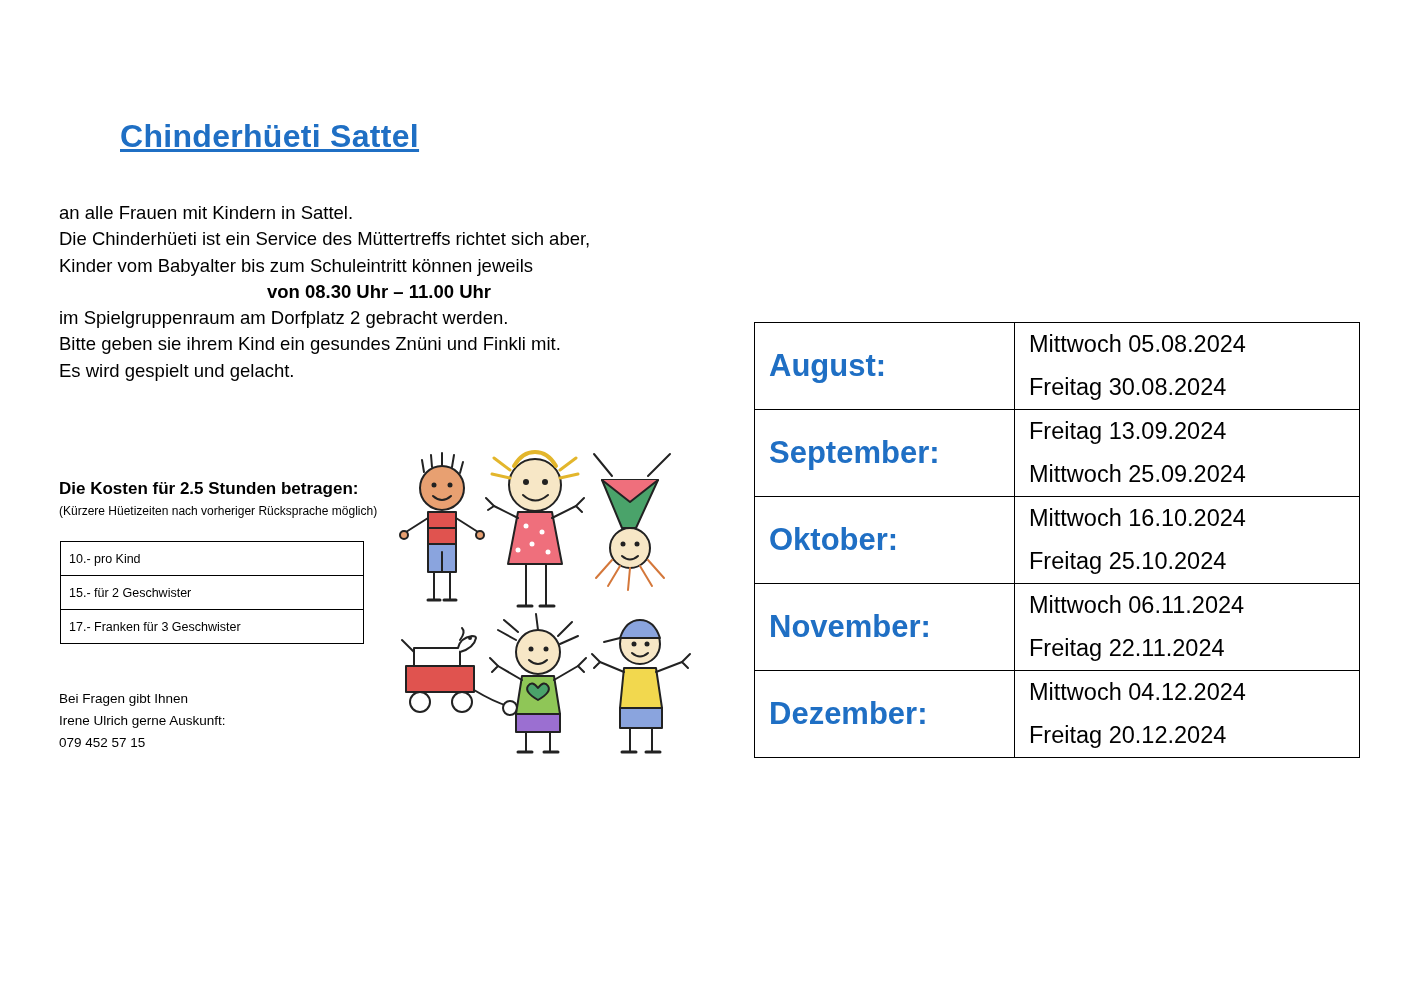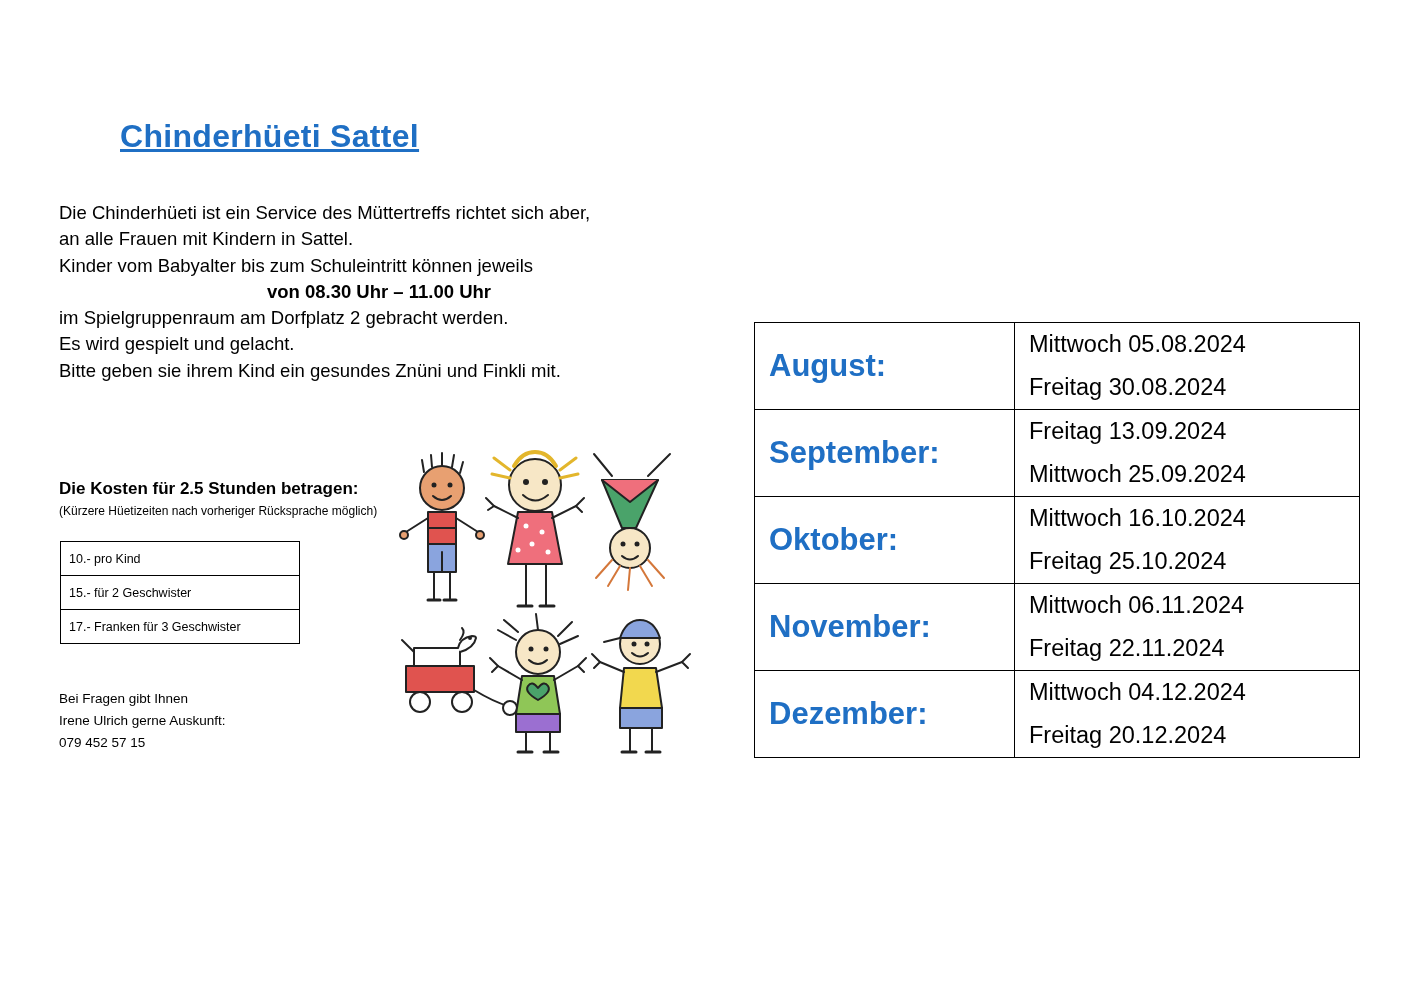--- a/index.html
+++ b/index.html
@@ -57,21 +57,21 @@
   #costs-note {
     position: absolute;
     left: 59px;
     top: 504px;
     font-size: 12px;
   }
   #costs-table {
     position: absolute;
     left: 60px;
     top: 541px;
-    width: 240px;
+    width: 304px;
     border-collapse: collapse;
     font-size: 12.5px;
   }
   #costs-table td {
     border: 1px solid #000;
     padding: 6px 8px;
     height: 21px;
     vertical-align: middle;
   }
 
@@ -124,27 +124,27 @@
   }
 </style>
 </head>
 <body>
 
 <div class="page">
 
   <div id="doc-title">Chinderhüeti Sattel</div>
 
   <div id="intro">
+    <div class="line">an alle Frauen mit Kindern in Sattel.</div>
     <div class="line">Die Chinderhüeti ist ein Service des Müttertreffs richtet sich aber,</div>
-    <div class="line">an alle Frauen mit Kindern in Sattel.</div>
     <div class="line">Kinder vom Babyalter bis zum Schuleintritt können jeweils</div>
     <div class="line bold">von 08.30 Uhr – 11.00 Uhr</div>
     <div class="line">im Spielgruppenraum am Dorfplatz 2 gebracht werden.</div>
+    <div class="line">Bitte geben sie ihrem Kind ein gesundes Znüni und Finkli mit.</div>
     <div class="line">Es wird gespielt und gelacht.</div>
-    <div class="line">Bitte geben sie ihrem Kind ein gesundes Znüni und Finkli mit.</div>
   </div>
 
   <div id="costs-heading">Die Kosten für 2.5 Stunden betragen:</div>
   <div id="costs-note">(Kürzere Hüetizeiten nach vorheriger Rücksprache möglich)</div>
 
   <table id="costs-table">
     <tbody>
       <tr>
         <td>10.- pro Kind</td>
       </tr>

